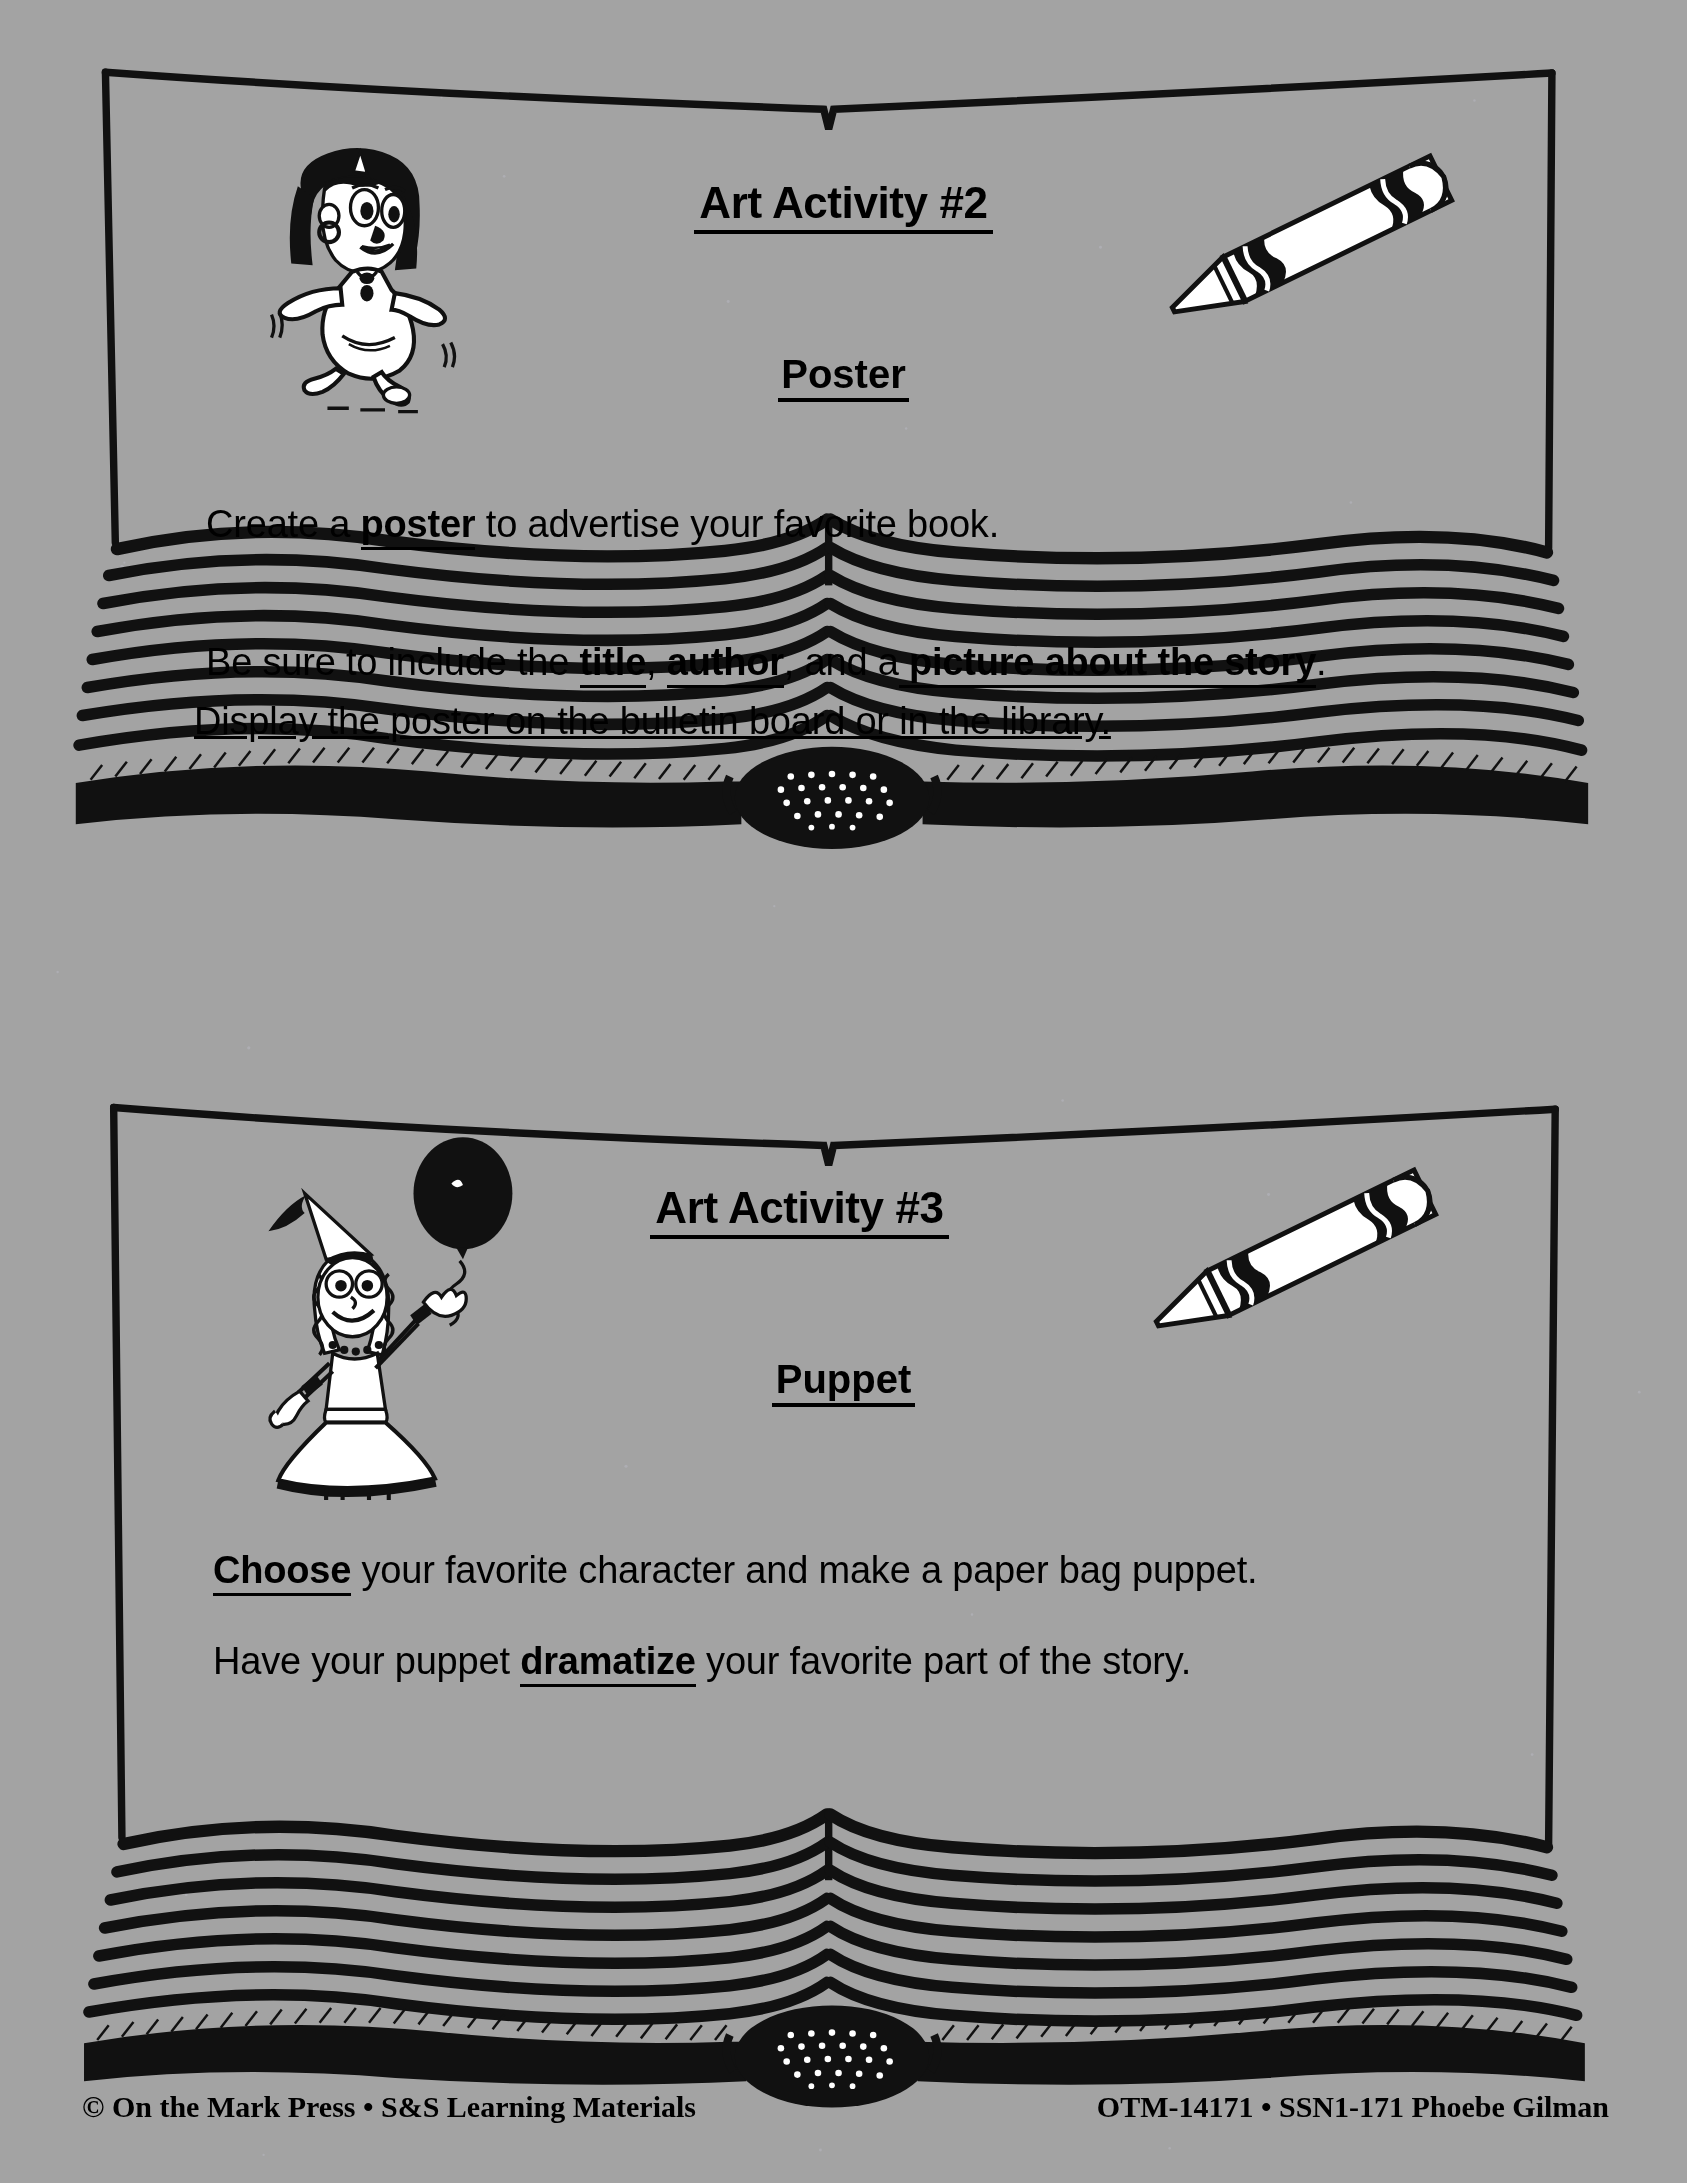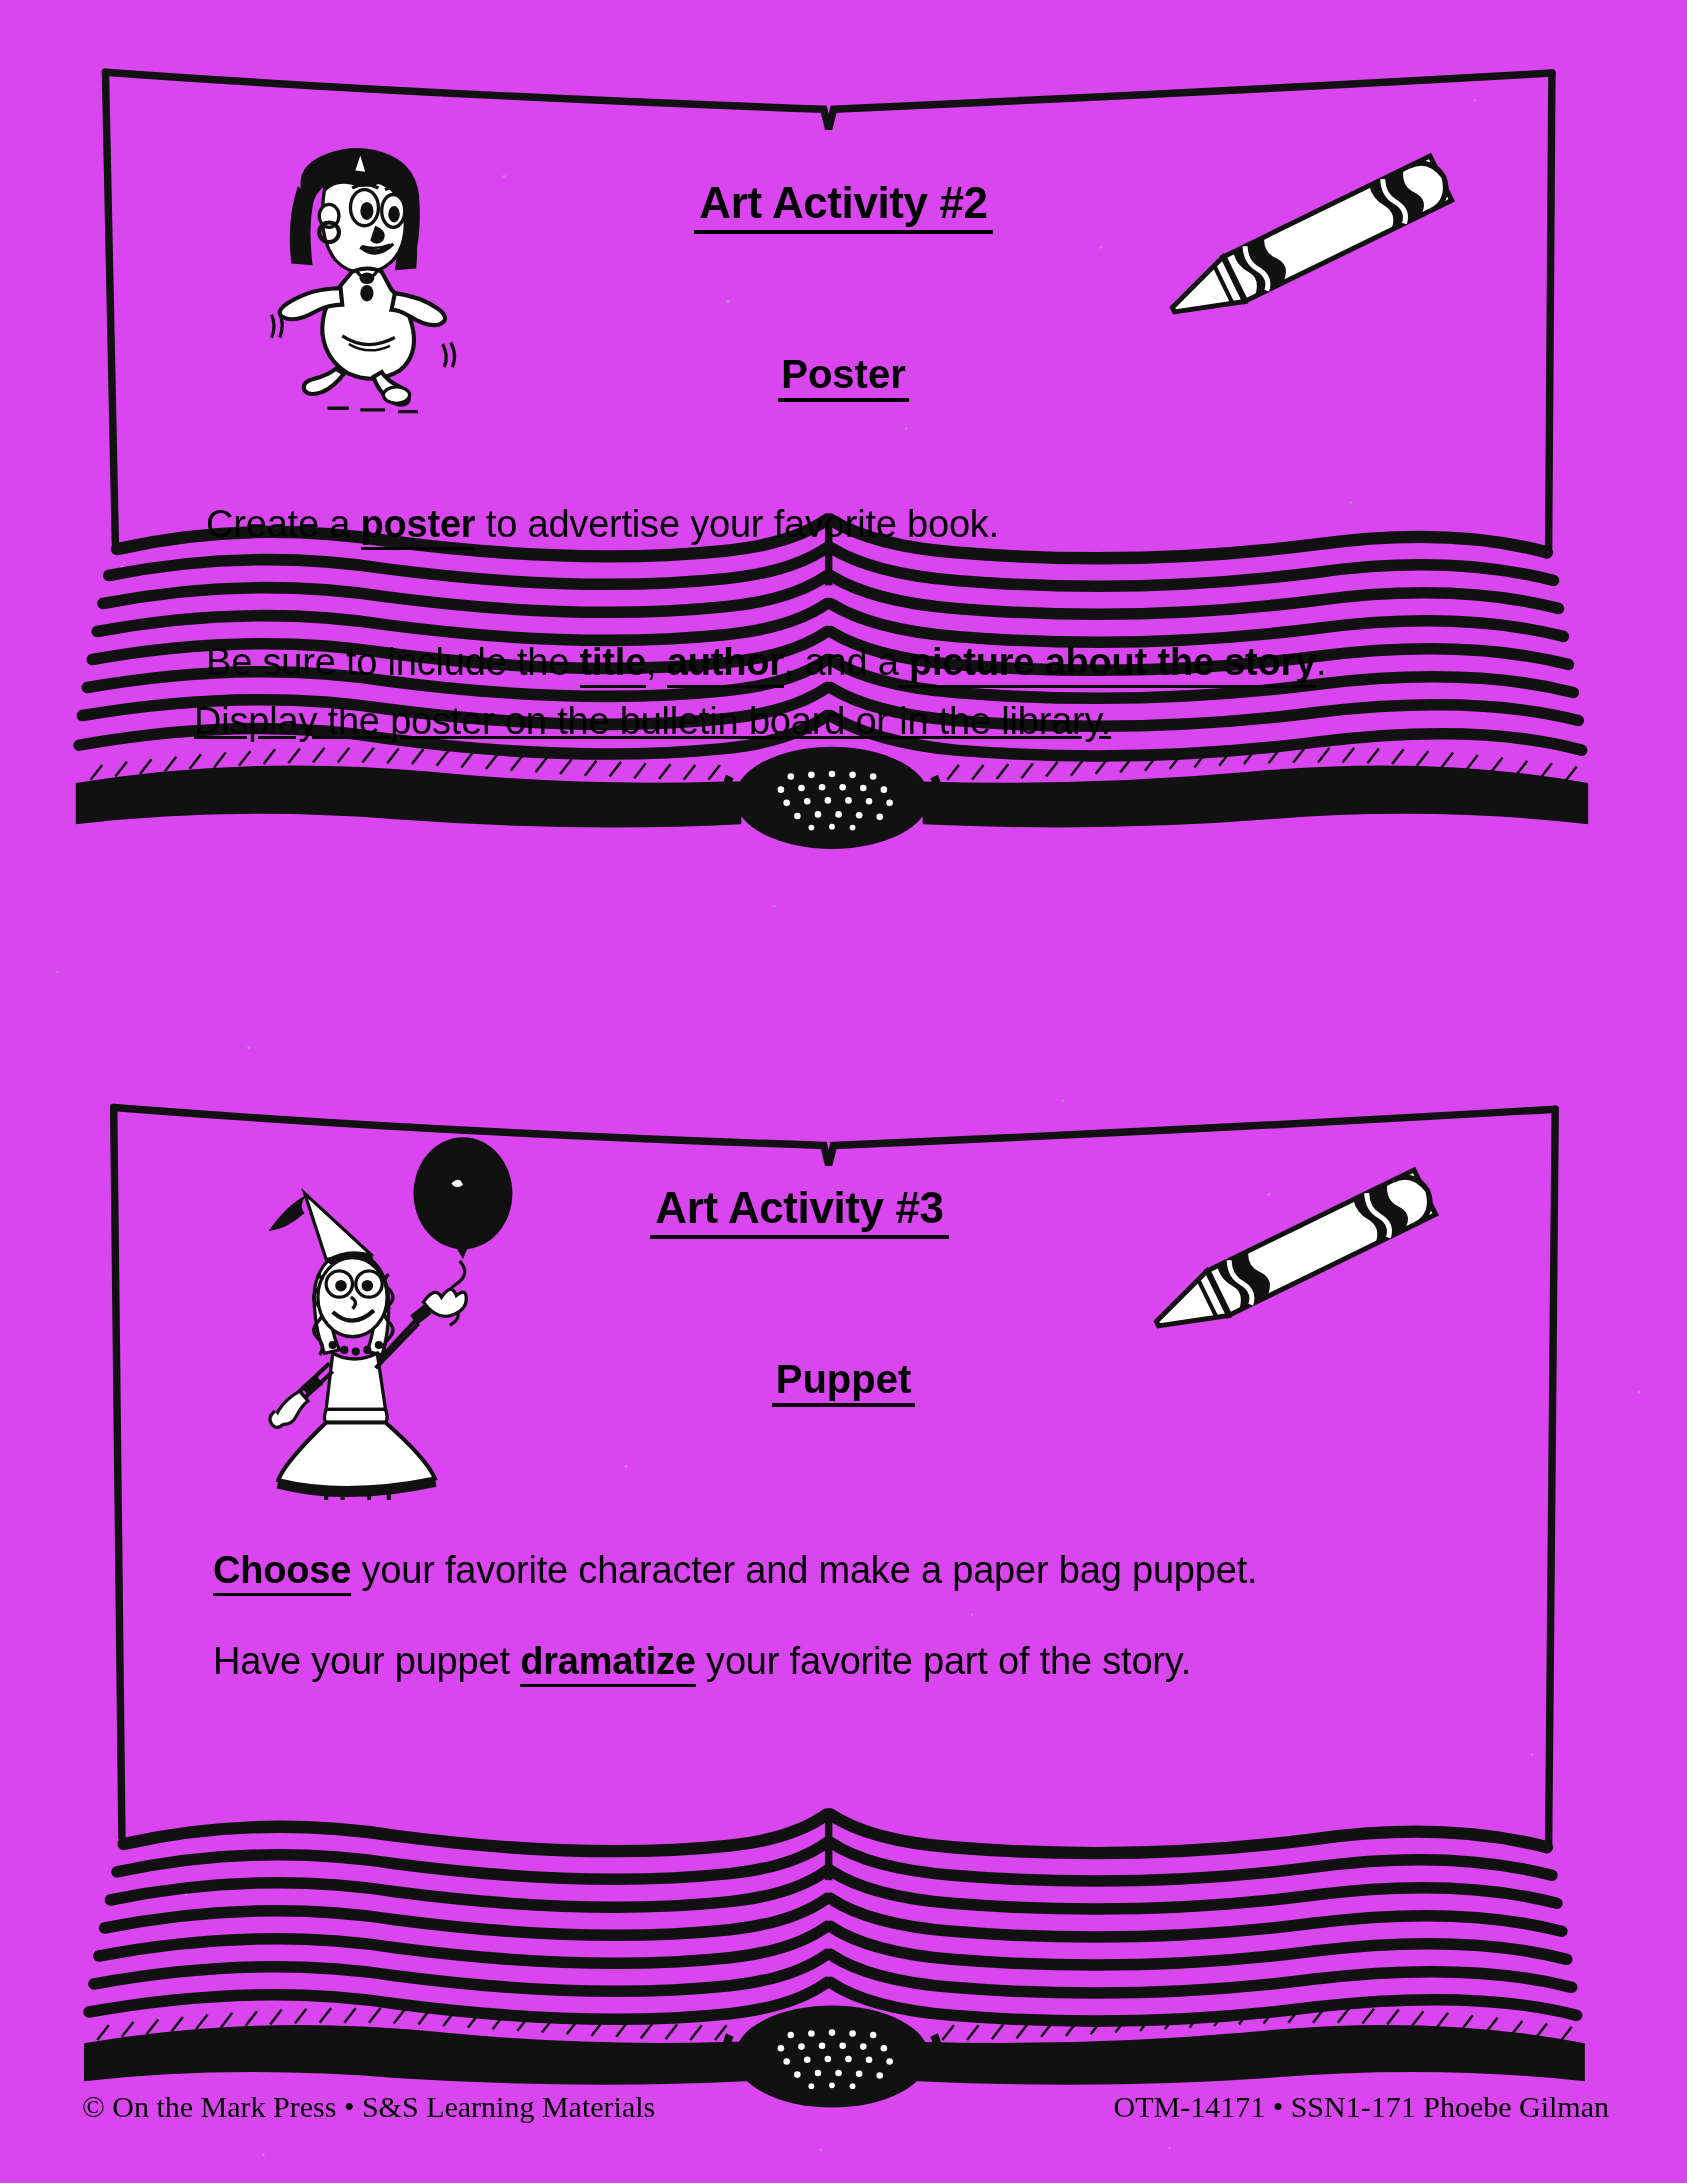--- a/index.html
+++ b/index.html
@@ -13,21 +13,21 @@
     height: 2183px;
     position: relative;
     overflow: hidden;
     font-family: "Liberation Sans", sans-serif;
     color: #000000;
   }
 
   .page {
     position: absolute;
     inset: 0;
-    background: #d946ef;
+    background: #a3a3a3;
   }
 
   
   .speckle {
     position: absolute;
     inset: 0;
     pointer-events: none;
     opacity: 0.5;
   }
 
@@ -98,21 +98,21 @@
   }
 
   
   .footer {
     position: absolute;
     left: 0;
     width: 1687px;
     top: 2085px;
     height: 49px;
     font-family: "Liberation Serif", serif;
-    font-weight: normal;
+    font-weight: bold;
     font-size: 30px;
     color: #000;
   }
   .footer-left   { position: absolute; left: 82px;  top: 5px; }
   .footer-center { position: absolute; left: 0; width: 1687px; text-align: center; top: 0px; font-size: 36px; }
   .footer-right  { position: absolute; right: 78px; top: 5px; }
 </style>
 </head>
 <body>
 

